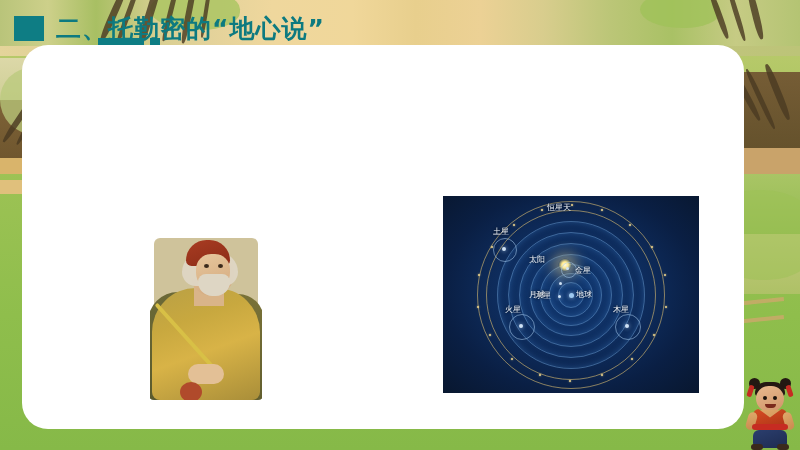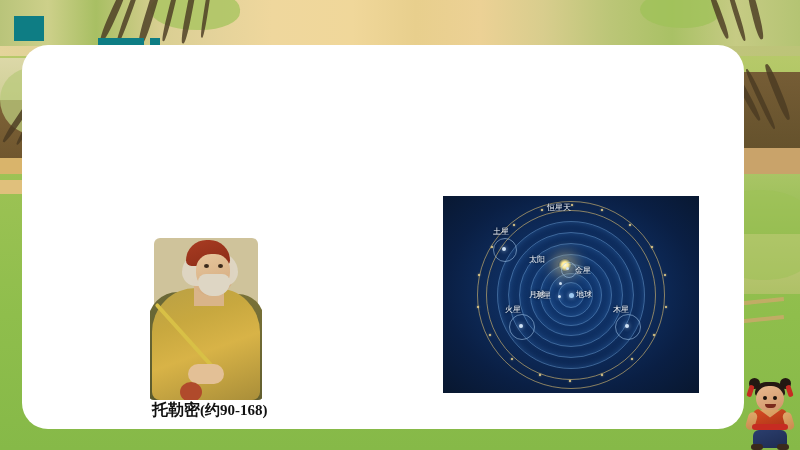--- a/index.html
+++ b/index.html
@@ -236,20 +236,21 @@
     <div class="streak s15"></div>
     <div class="fence f1"></div>
     <div class="fence f2"></div>
     <div class="fence f3"></div>
   </div>
 
   <div class="card"></div>
 
   <div class="title-row">
     <div class="title-bullet"></div>
+    <div class="title-text">二、托勒密的“地心说”</div>
   </div>
   <div class="title-accent"></div>
   <div class="title-accent2"></div>
 
 
   <div class="portrait-wrap">
     <div class="portrait">
       <div class="p-bgpatch"></div>
       <div class="p-robe-dark"></div>
       <div class="p-robe-dark2"></div>
@@ -320,21 +321,20 @@
     <div class="glabel" style="left:50px;top:32px;">土星</div>
     <div class="glabel" style="left:86px;top:60px;">太阳</div>
     <div class="glabel" style="left:132px;top:71px;">金星</div>
     <div class="glabel" style="left:92px;top:96px;">水星</div>
     <div class="glabel" style="left:86px;top:95px;">月球</div>
     <div class="glabel" style="left:133px;top:95px;">地球</div>
     <div class="glabel" style="left:62px;top:110px;">火星</div>
     <div class="glabel" style="left:170px;top:110px;">木星</div>
   </div>
 
-  <div class="cap-left"><span>托勒密</span><span class="yrs">(约90-168)</span></div>
 
   <div class="mascot">
     <div class="m-bun l"></div>
     <div class="m-bun r"></div>
     <div class="m-rib l"></div>
     <div class="m-rib r"></div>
     <div class="m-hairtop"></div>
     <div class="m-head"></div>
     <div class="m-eye l"></div>
     <div class="m-eye r"></div>

